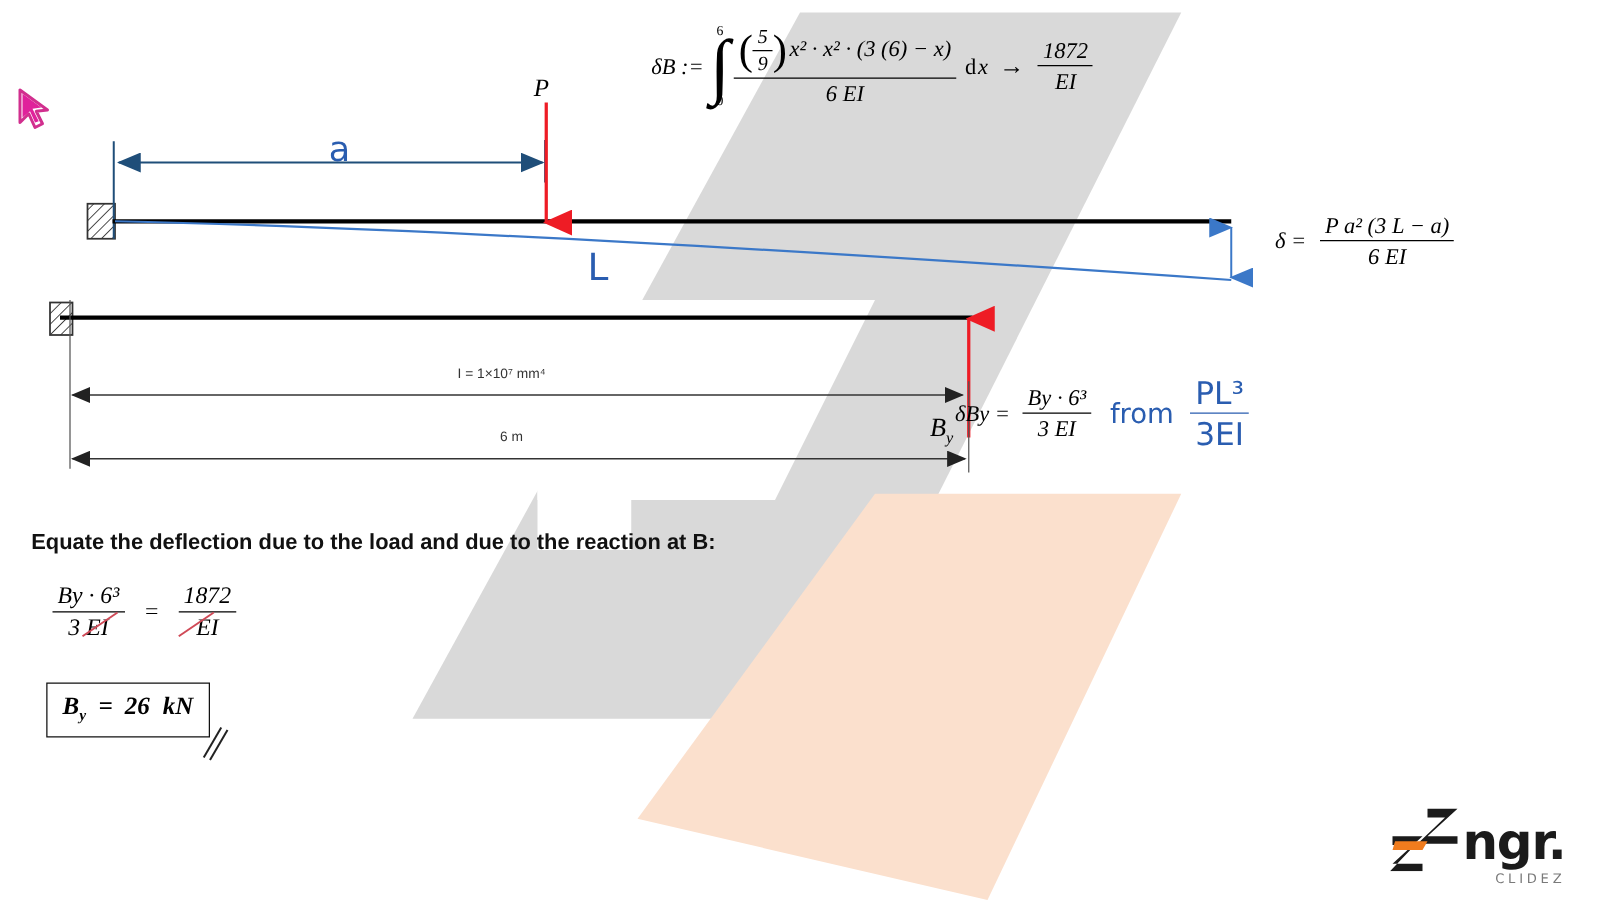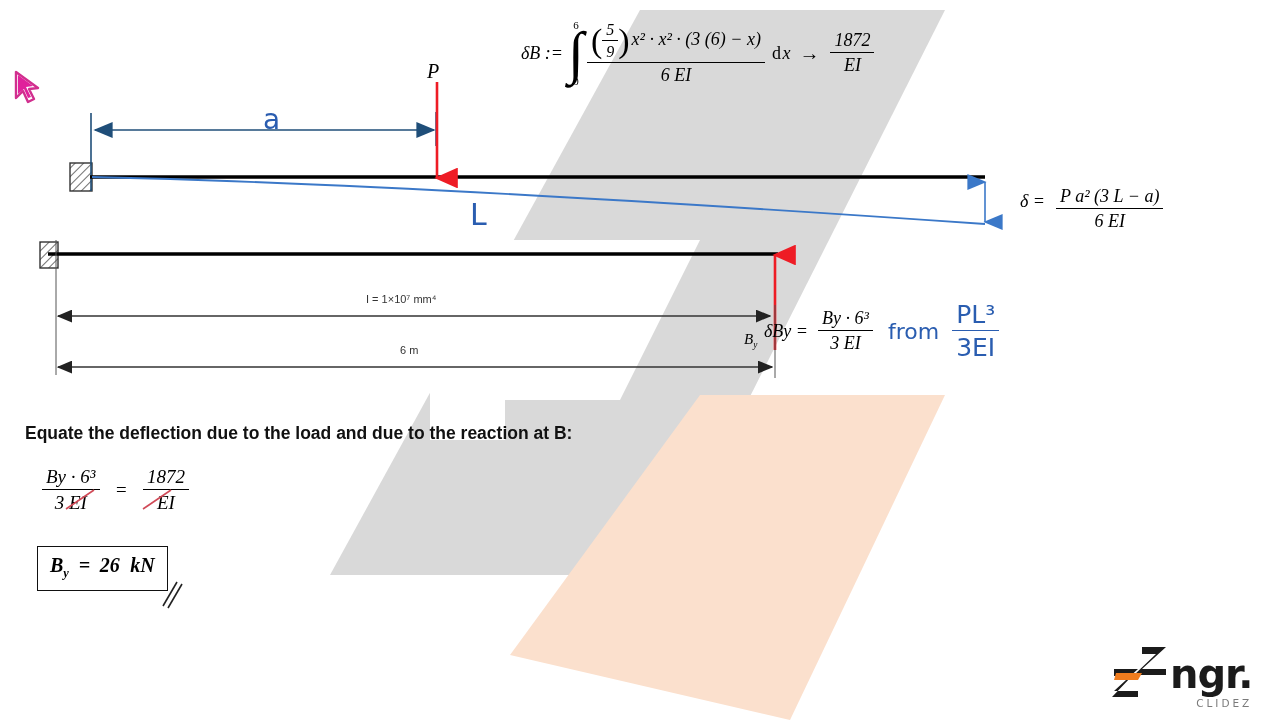--- a/index.html
+++ b/index.html
@@ -211,21 +211,21 @@
             <span class="den math">EI</span>
           </div>
         </td>
       </tr>
     </tbody>
       </table>
   </div>
 
   <div class="abs" style="left:1020px; top:170px; font-size:18px;">
     <span class="math" style="vertical-align:middle;">δ =</span>
-    <span class="frac" style="font-size:18px; margin-left:6px;margin-top:16px;">
+    <span class="frac" style="font-size:18px; margin-left:6px;">
       <span class="num math">P a² (3 L − a)</span>
       <span class="den math">6 EI</span>
     </span>
   </div>
 
   <svg class="abs" style="left:0; top:230px;" width="1000" height="170" xmlns="http://www.w3.org/2000/svg">
 
     <rect x="40" y="240" width="18" height="26" fill="url(#hatch)" stroke="#333" stroke-width="1.4" transform="translate(0,-228)"></rect>
 
     <line x1="48" y1="24" x2="778" y2="24" stroke="#000" stroke-width="3.4"></line>
@@ -240,21 +240,21 @@
 
     <line x1="775" y1="75" x2="775" y2="148" stroke="#555" stroke-width="1"></line>
   </svg>
 
   <div class="abs dimlabel" style="left:366px; top:293px;">
     <span>I = 1×10⁷ mm⁴</span>
   </div>
   <div class="abs dimlabel" style="left:400px; top:344px;">
     <span>6 m</span>
   </div>
-  <div class="abs" style="left:744px; top:330px; font-size:15px;">
+  <div class="abs" style="left:744px; top:330px; font-size:21px;">
     <span class="math up">B<sub class="sb">y</sub></span>
   </div>
 
   <div class="abs" style="left:764px; top:300px; font-size:18px;">
     <span class="math" style="vertical-align:middle;">δBy =</span>
     <span class="frac" style="font-size:18px; margin-left:5px;">
       <span class="num math">By · 6³</span>
       <span class="den math">3 EI</span>
     </span>
     <span class="hand" style="font-size:22px; margin-left:10px; vertical-align:middle;">from</span>

